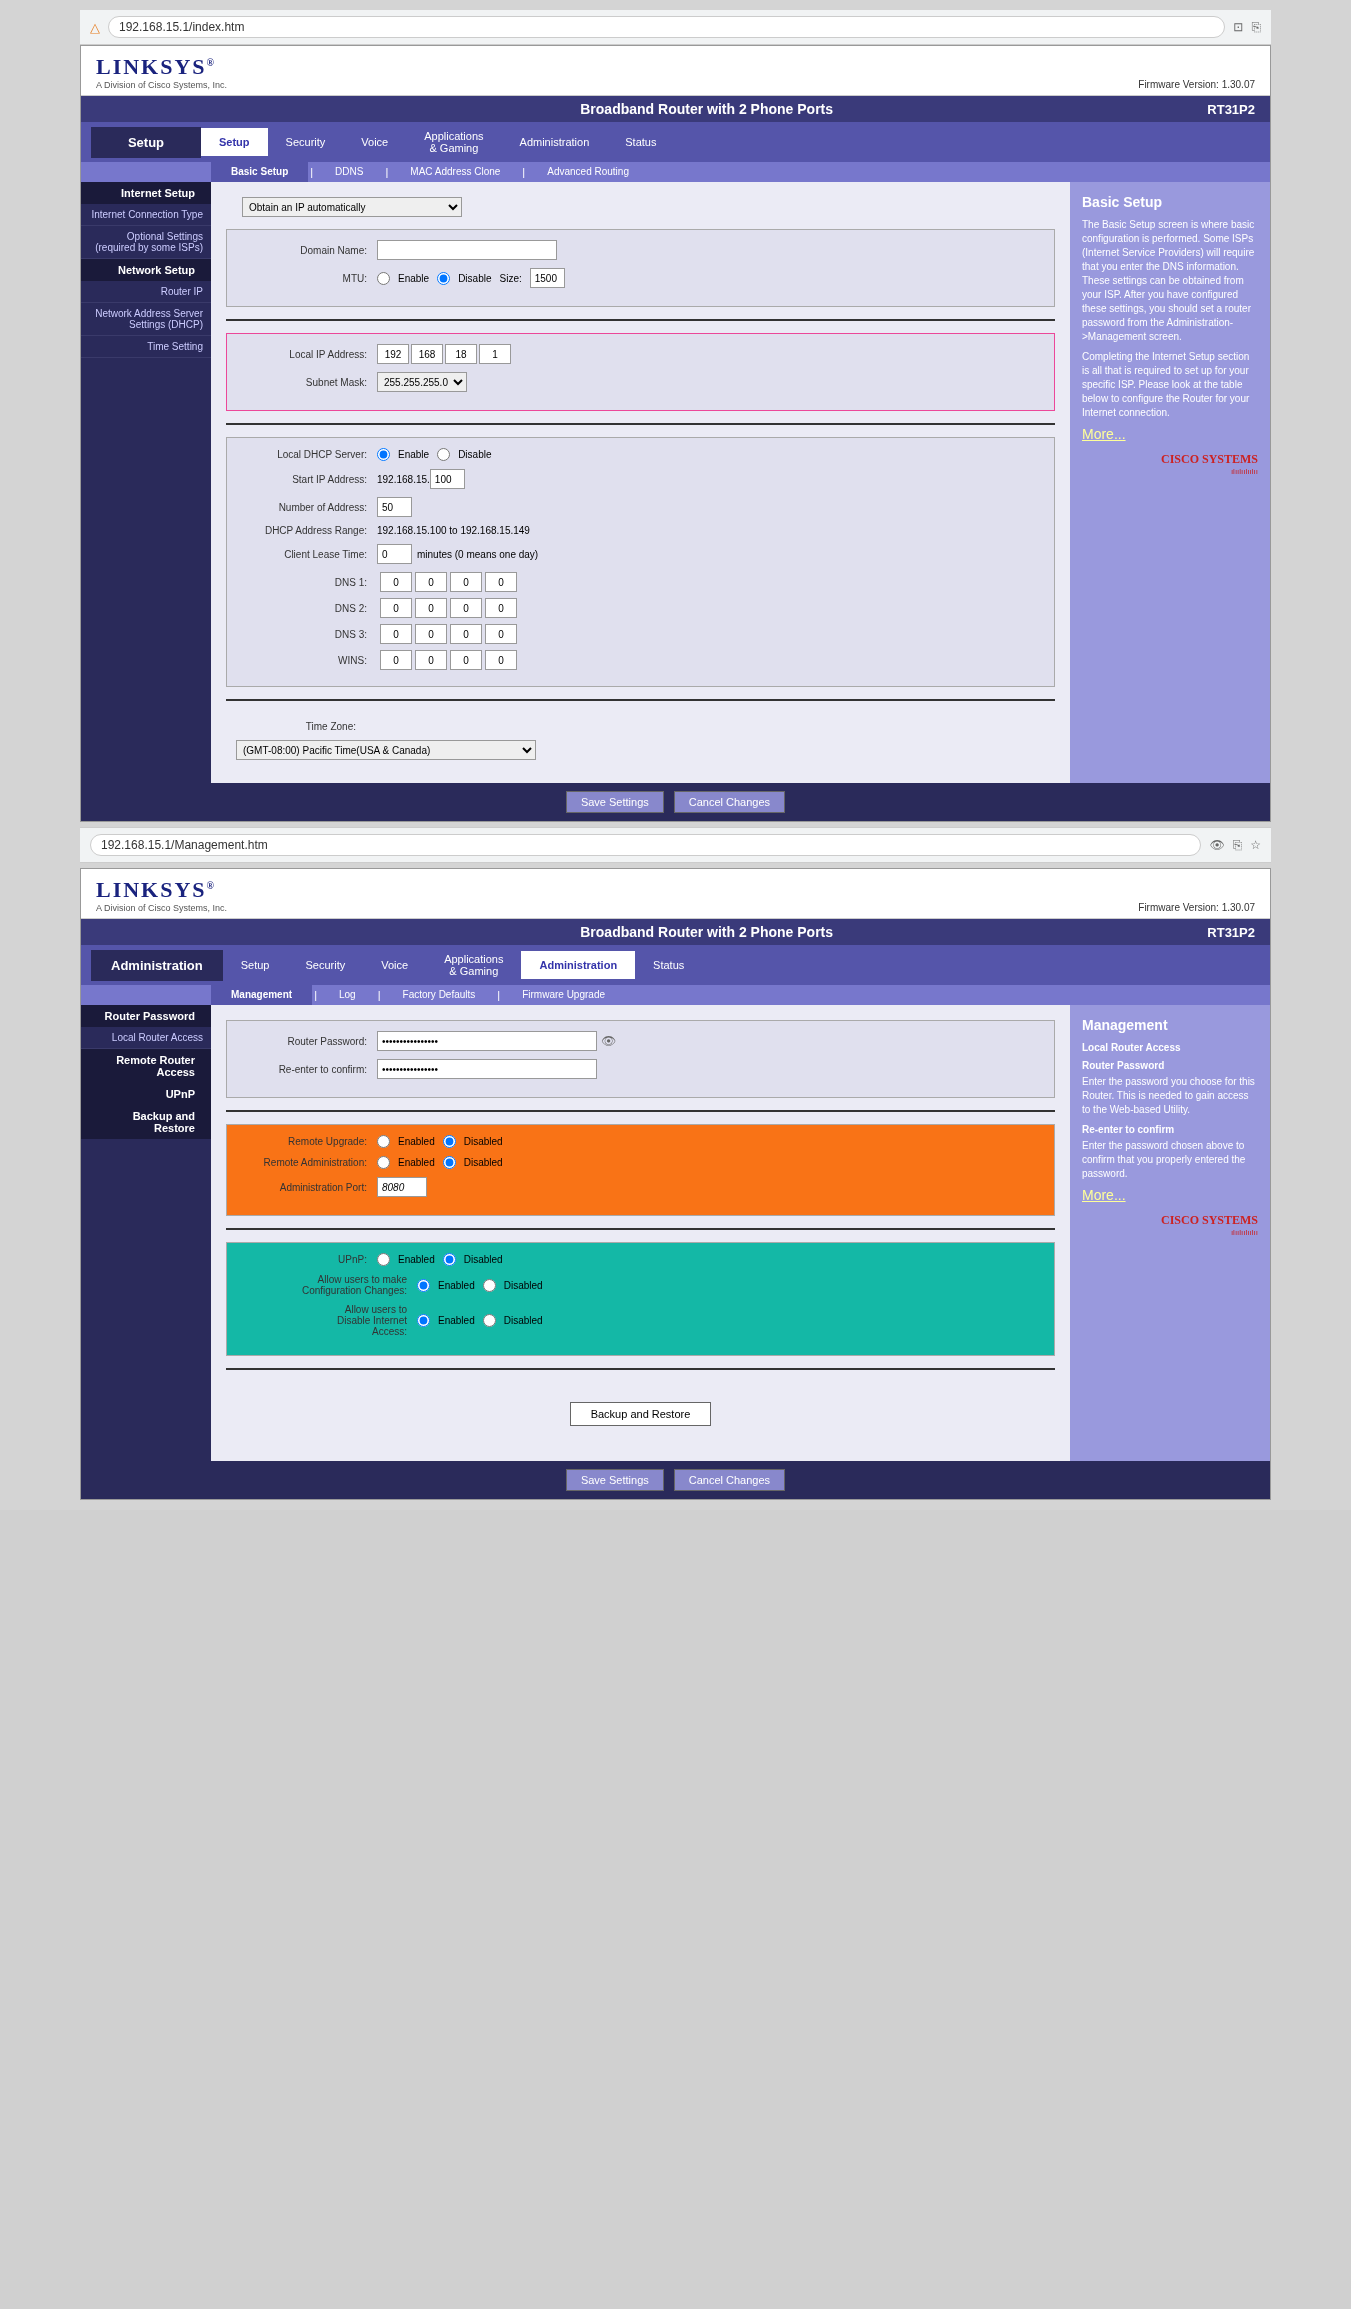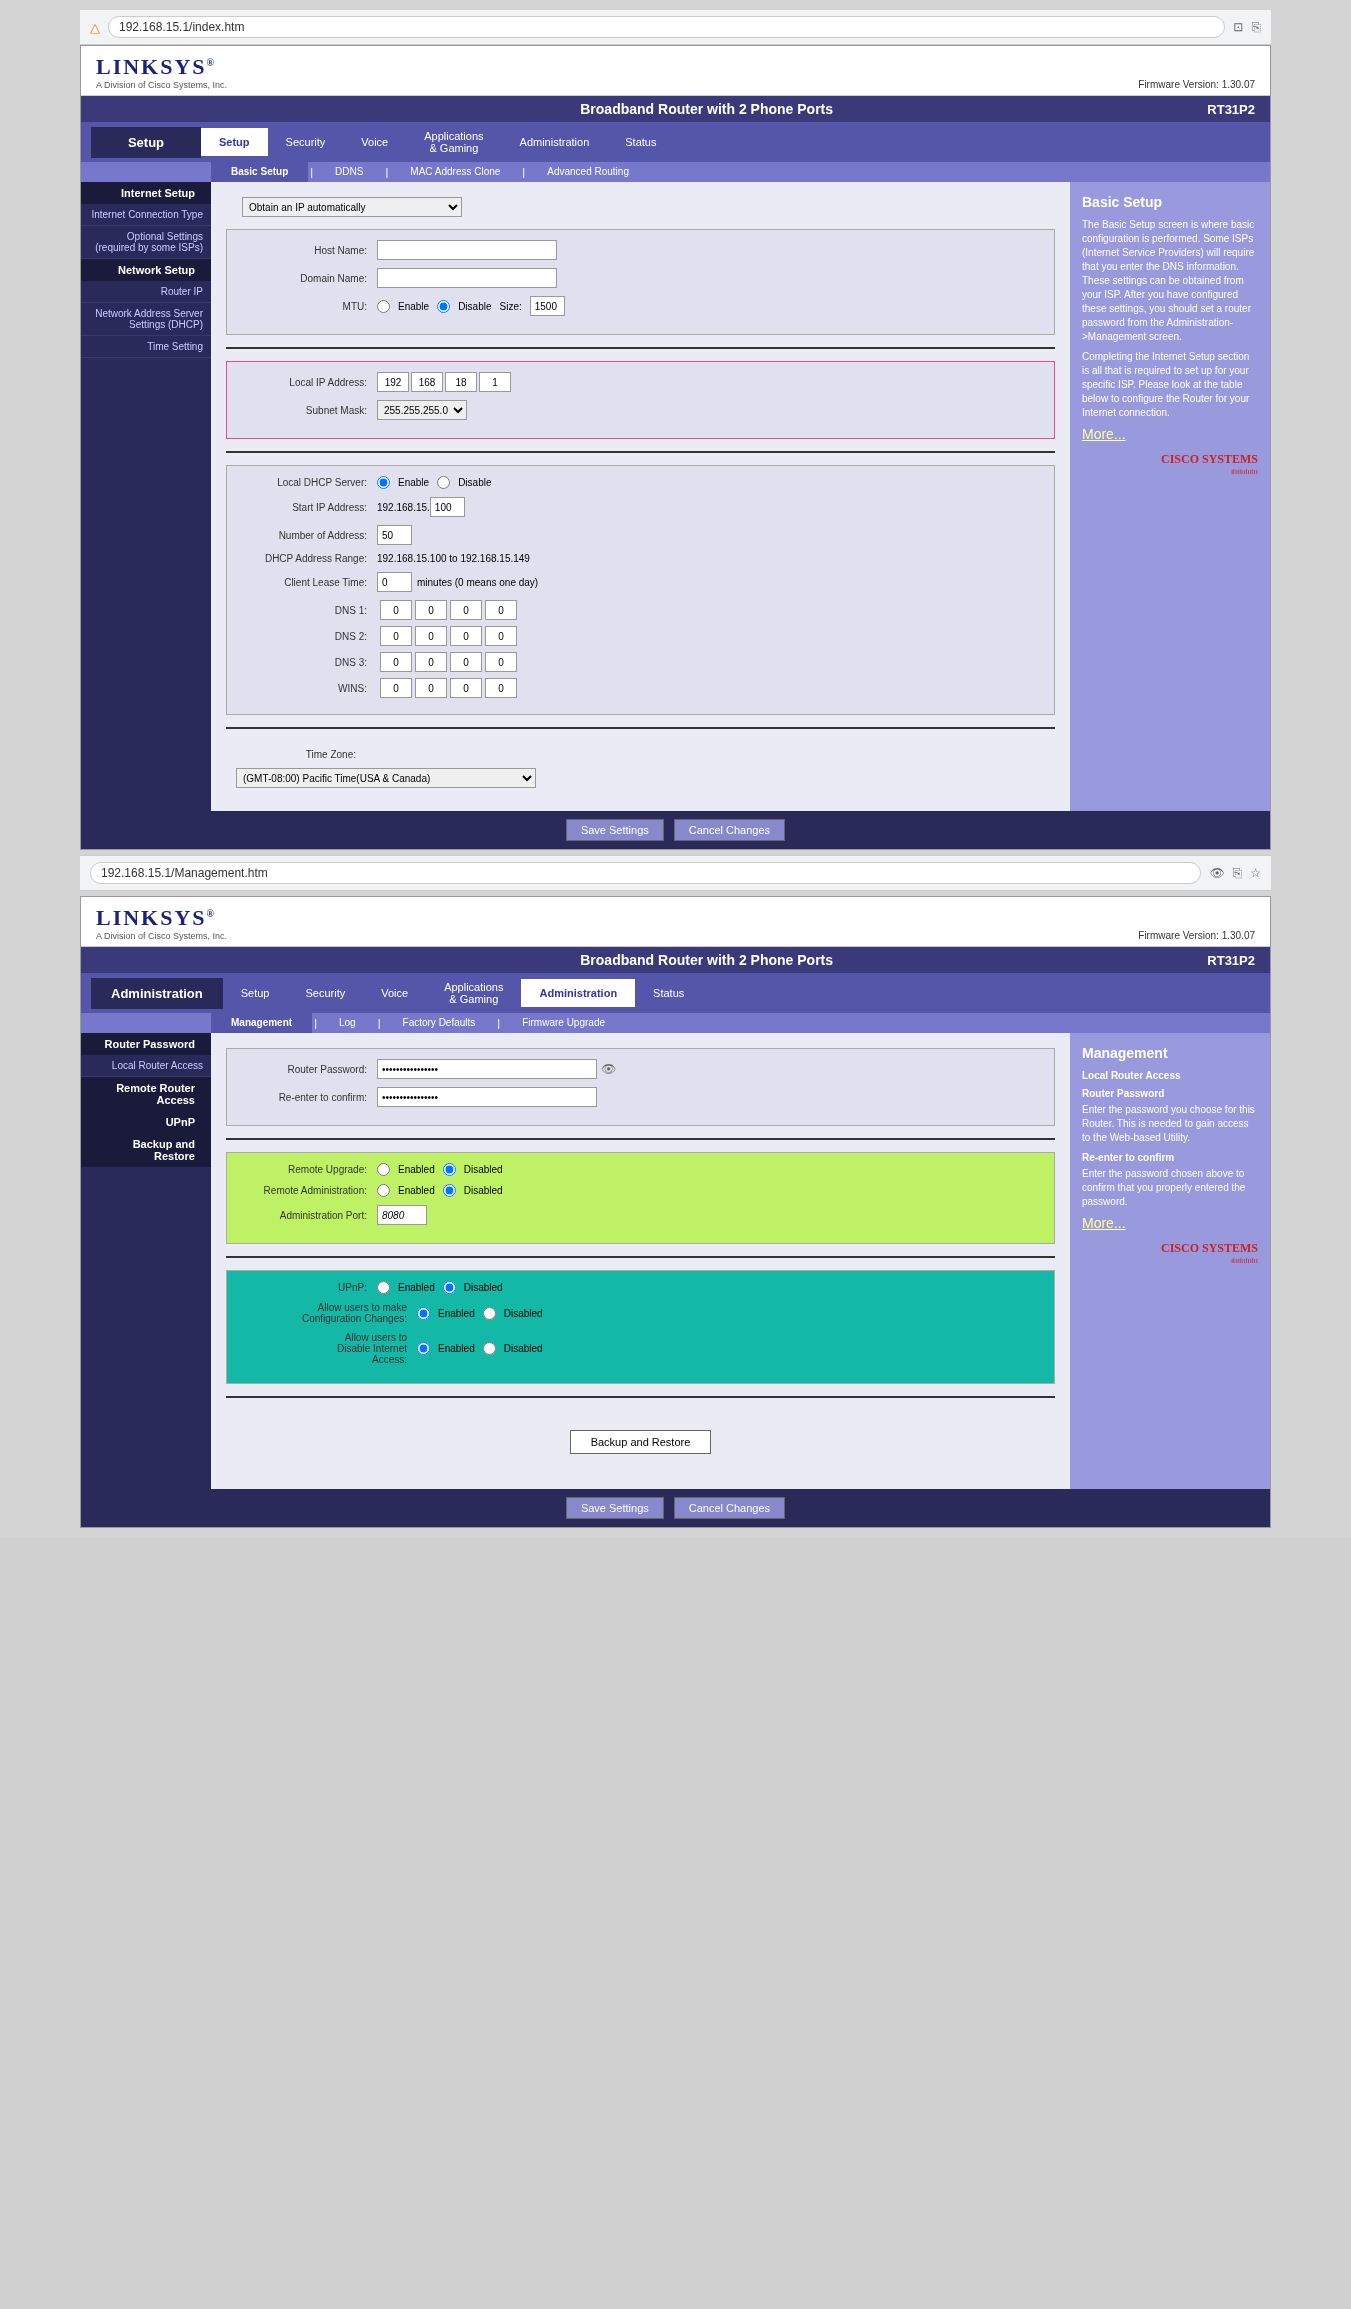--- a/index.html
+++ b/index.html
@@ -378,24 +378,20 @@
         <div style="margin-bottom:12px;padding-left:16px;">
           <div class="form-row">
             <select style="width:220px;">
               <option>Obtain an IP automatically</option>
             </select>
           </div>
         </div>
 
         <div style="background:#e0e0ee; padding:10px; margin-bottom:10px; border:1px solid #aaa;">
           <div class="form-row">
-            <span class="form-label">Host Name:</span>
-            <input type="text" class="large" value="" style="">
-          </div>
-          <div class="form-row">
             <span class="form-label">Domain Name:</span>
             <input type="text" class="large" value="" style="">
           </div>
           <div class="form-row">
             <span class="form-label">MTU:</span>
             <div class="radio-group">
               <input type="radio" name="mtu" style="">
               <span>Enable</span>
               <input type="radio" name="mtu" checked="" style="">
               <span>Disable</span>
@@ -597,21 +593,21 @@
             </div>
           </div>
           <div class="form-row">
             <span class="form-label">Re-enter to confirm:</span>
             <input type="password" style="width: 220px; height: 20px; font-size: 10px; border: 1px solid rgb(153, 153, 153); padding: 2px 4px;" value="••••••••••••••••">
           </div>
         </div>
 
         <div class="section-divider"></div>
 
-        <div style="background:#bef264; padding:10px; margin-bottom:10px; border:1px solid #aaa;">
+        <div style="background:#f97316; padding:10px; margin-bottom:10px; border:1px solid #aaa;">
           <div class="form-row">
             <span class="form-label">Remote Upgrade:</span>
             <div class="radio-group">
               <input type="radio" name="remote_upgrade" style="">
               <span>Enabled</span>
               <input type="radio" name="remote_upgrade" checked="" style="">
               <span>Disabled</span>
             </div>
           </div>
           <div class="form-row">

